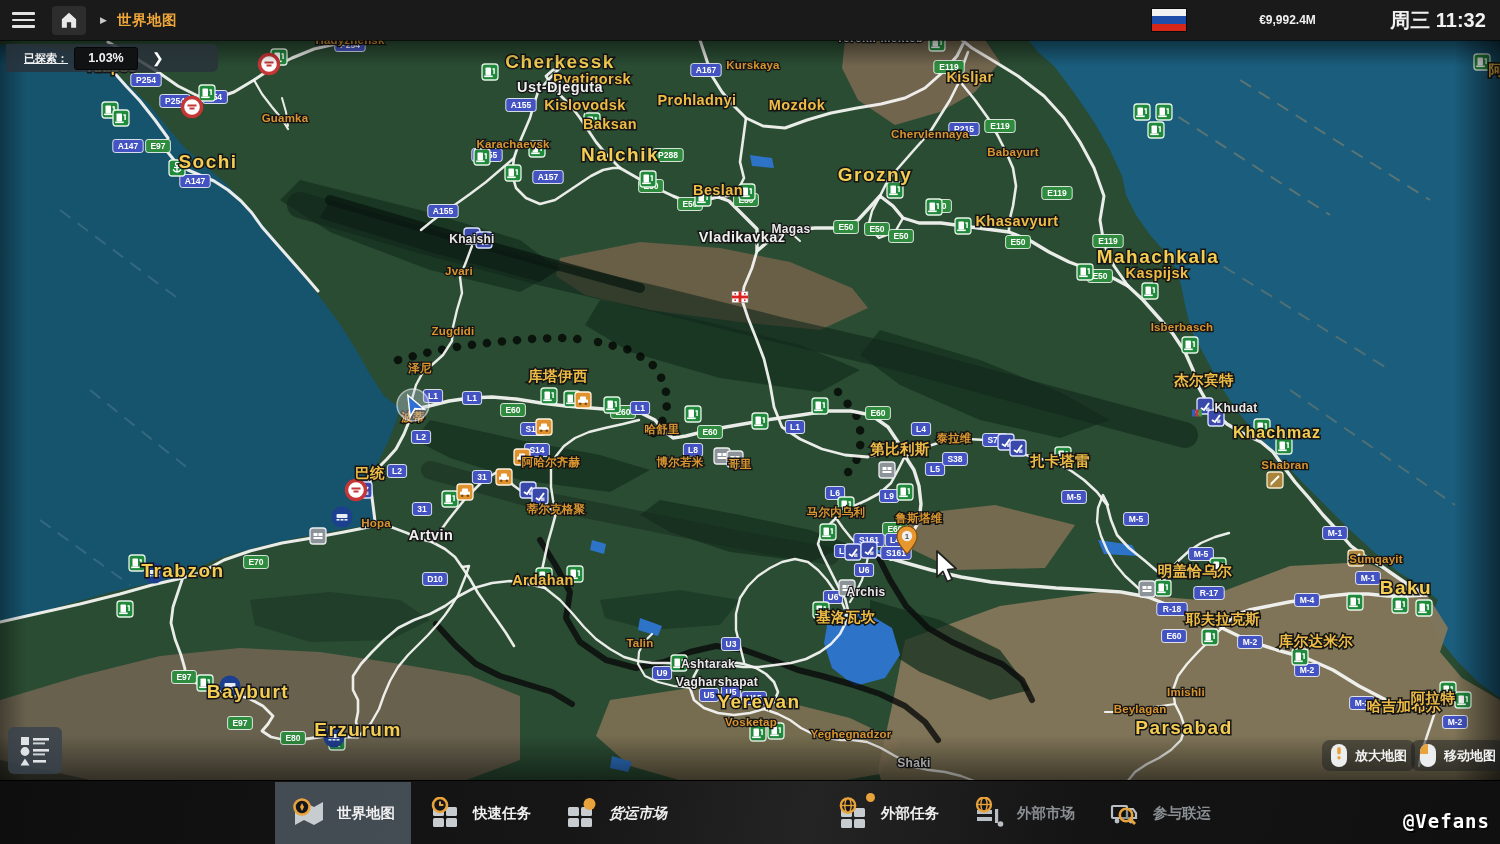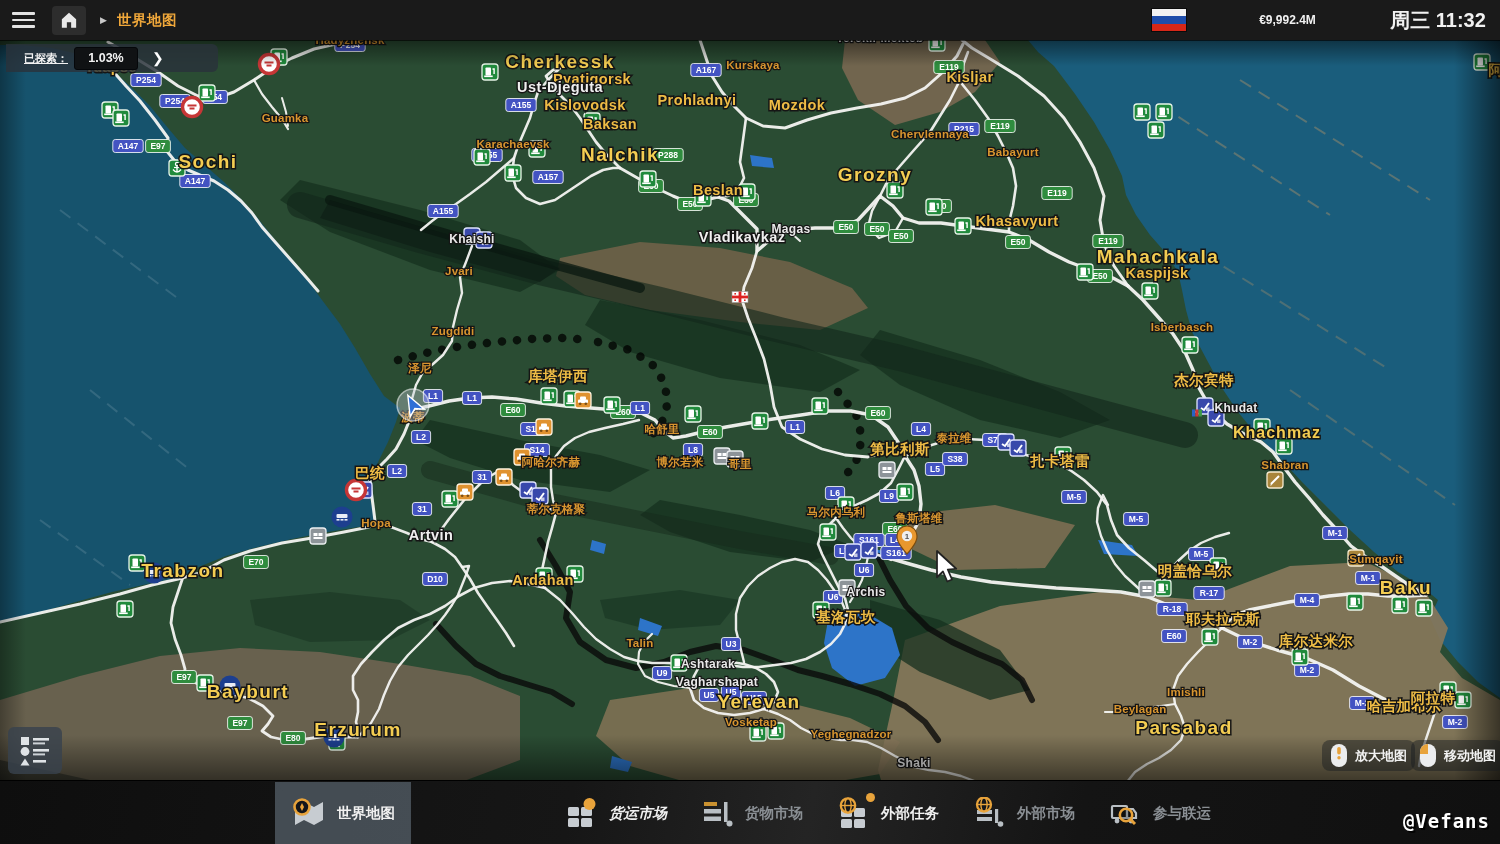--- a/index.html
+++ b/index.html
@@ -1146,39 +1146,40 @@
 
   <div id="navbar">
       <div class="nav-item active bright" style="left: 275px;">
         <span class="ico"><svg width="36" height="32" viewBox="0 0 36 32">
             <path d="M4 10 L13 5 L23 10 L32 5 L32 23 L23 28 L13 23 L4 28 Z" fill="#c7ccd1"></path>
             <circle cx="11" cy="10" r="7.5" fill="#15161a" stroke="#e8a33b" stroke-width="2.6"></circle>
             <path d="M11 6 L13 10 L11 14 L9 10 Z" fill="#e8a33b"></path>
           </svg></span>
                  <span class="lab">世界地图</span>
       </div>
+      <div class="nav-item bright" style="left: 411px;">
+        <span class="ico"><svg width="36" height="32" viewBox="0 0 36 32">
+            <rect x="6" y="10" width="11" height="9" rx="1.5" fill="#c7ccd1"></rect>
+            <rect x="19" y="10" width="11" height="9" rx="1.5" fill="#c7ccd1"></rect>
+            <rect x="6" y="21" width="11" height="9" rx="1.5" fill="#c7ccd1"></rect>
+            <rect x="19" y="21" width="11" height="9" rx="1.5" fill="#c7ccd1"></rect>
+            <circle cx="13" cy="8" r="7" fill="#15161a" stroke="#e8a33b" stroke-width="2.6"></circle>
+            <path d="M13 4.5 V8 H16.4" stroke="#e8a33b" stroke-width="2" fill="none"></path>
+          </svg></span>
+                 <span class="lab">快速任务</span>
+      </div>
       <div class="nav-item bright" style="left: 547px; font-style: italic;">
         <span class="ico"><svg width="36" height="32" viewBox="0 0 36 32">
             <rect x="5" y="10" width="11" height="9" rx="1.5" fill="#c7ccd1"></rect>
             <rect x="18" y="10" width="11" height="9" rx="1.5" fill="#c7ccd1"></rect>
             <rect x="5" y="21" width="11" height="9" rx="1.5" fill="#c7ccd1"></rect>
             <rect x="18" y="21" width="11" height="9" rx="1.5" fill="#c7ccd1"></rect>
             <circle cx="26.5" cy="7" r="6" fill="#e8a33b"></circle>
           </svg></span>
                  <span class="lab">货运市场</span>
-      </div>
-      <div class="nav-item" style="left: 683px;">
-        <span class="ico"><svg width="36" height="32" viewBox="0 0 36 32">
-            <rect x="5" y="5" width="13" height="4" fill="#c99130"></rect>
-            <rect x="5" y="12" width="17" height="4.5" fill="#b9bfc4"></rect>
-            <rect x="5" y="19.5" width="17" height="4.5" fill="#b9bfc4"></rect>
-            <rect x="25" y="5" width="3.5" height="20" fill="#b9bfc4"></rect>
-            <circle cx="30.5" cy="26.5" r="3" fill="#b9bfc4"></circle>
-          </svg></span>
-                 <span class="lab">货物市场</span>
       </div>
       <div class="nav-item bright" style="left: 819px; text-align: right;">
         <span class="ico"><svg width="36" height="32" viewBox="0 0 36 32">
             <rect x="6" y="11" width="11" height="9" rx="1.5" fill="#c7ccd1"></rect>
             <rect x="19" y="11" width="11" height="9" rx="1.5" fill="#c7ccd1"></rect>
             <rect x="6" y="22" width="11" height="9" rx="1.5" fill="#c7ccd1"></rect>
             <rect x="19" y="22" width="11" height="9" rx="1.5" fill="#c7ccd1"></rect>
             <circle cx="13" cy="8.5" r="7.2" fill="#15161a" stroke="#e8a33b" stroke-width="2.3"></circle>
             <ellipse cx="13" cy="8.5" rx="3.2" ry="7.2" fill="none" stroke="#e8a33b" stroke-width="1.4"></ellipse>
             <line x1="5.8" y1="8.5" x2="20.2" y2="8.5" stroke="#e8a33b" stroke-width="1.4"></line>

